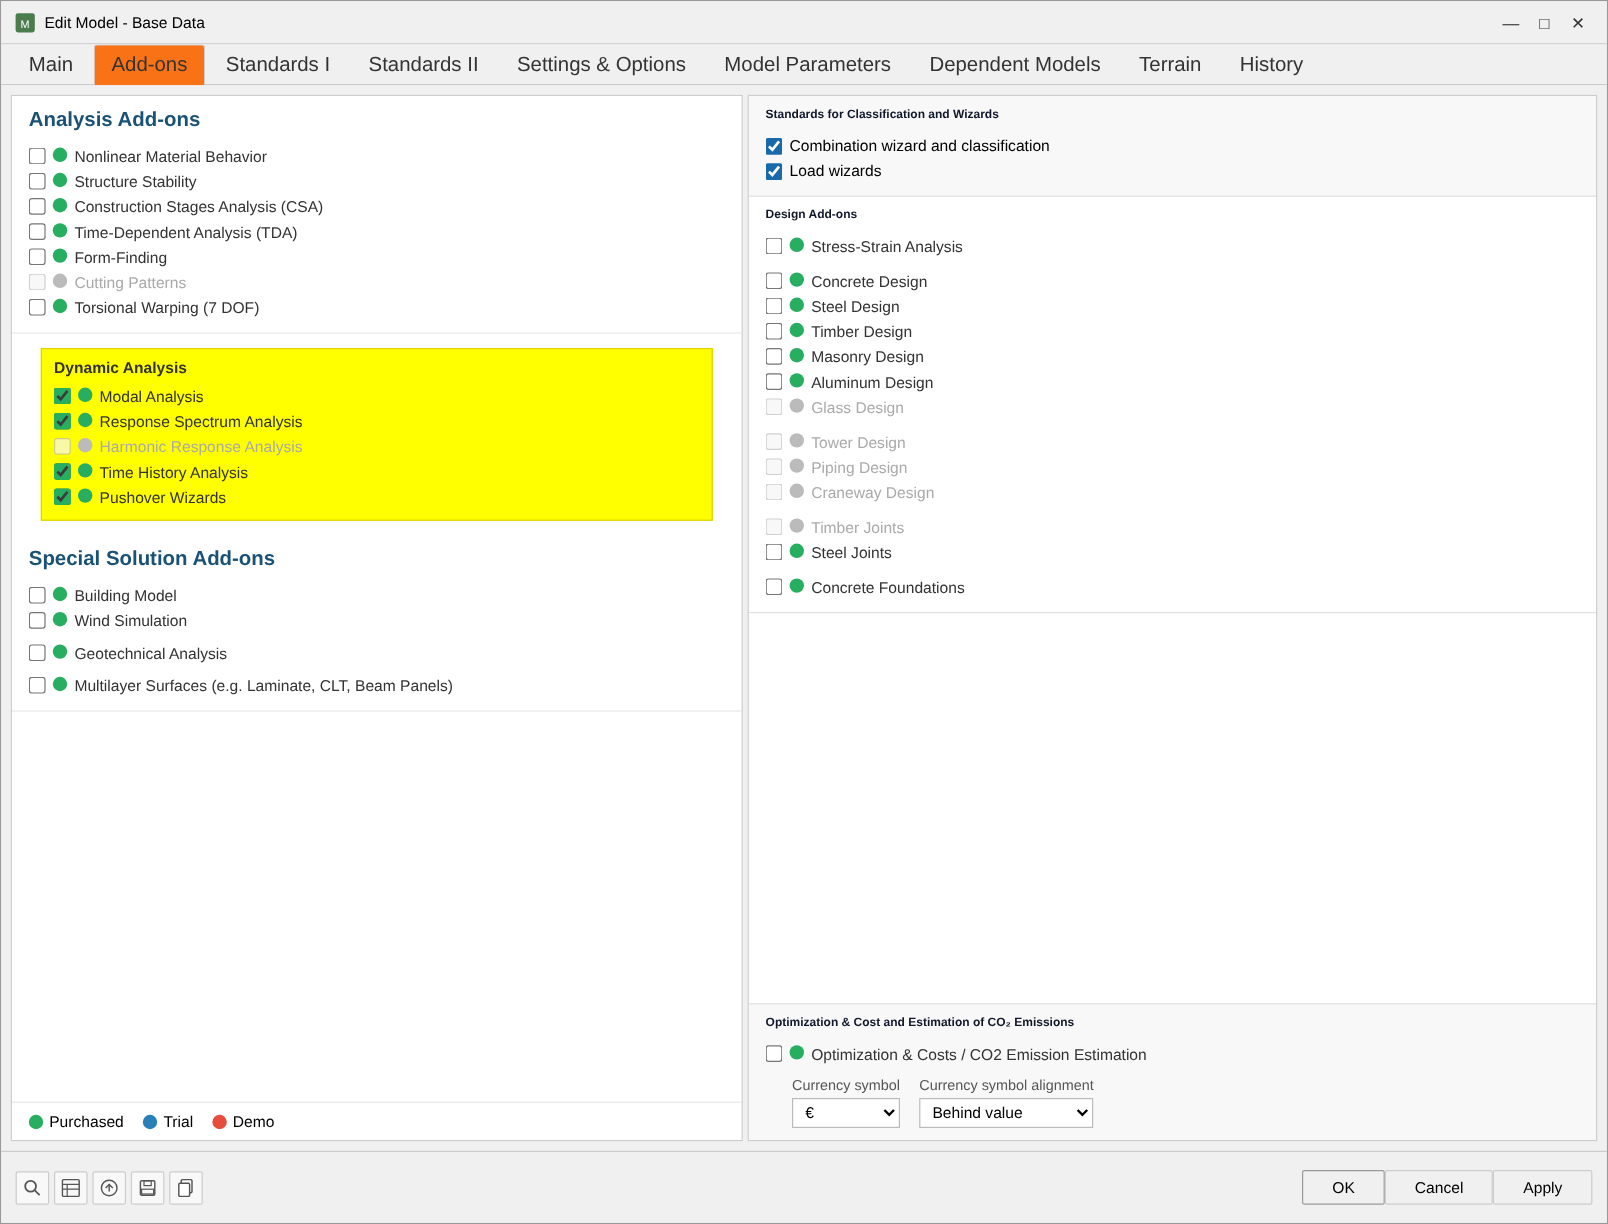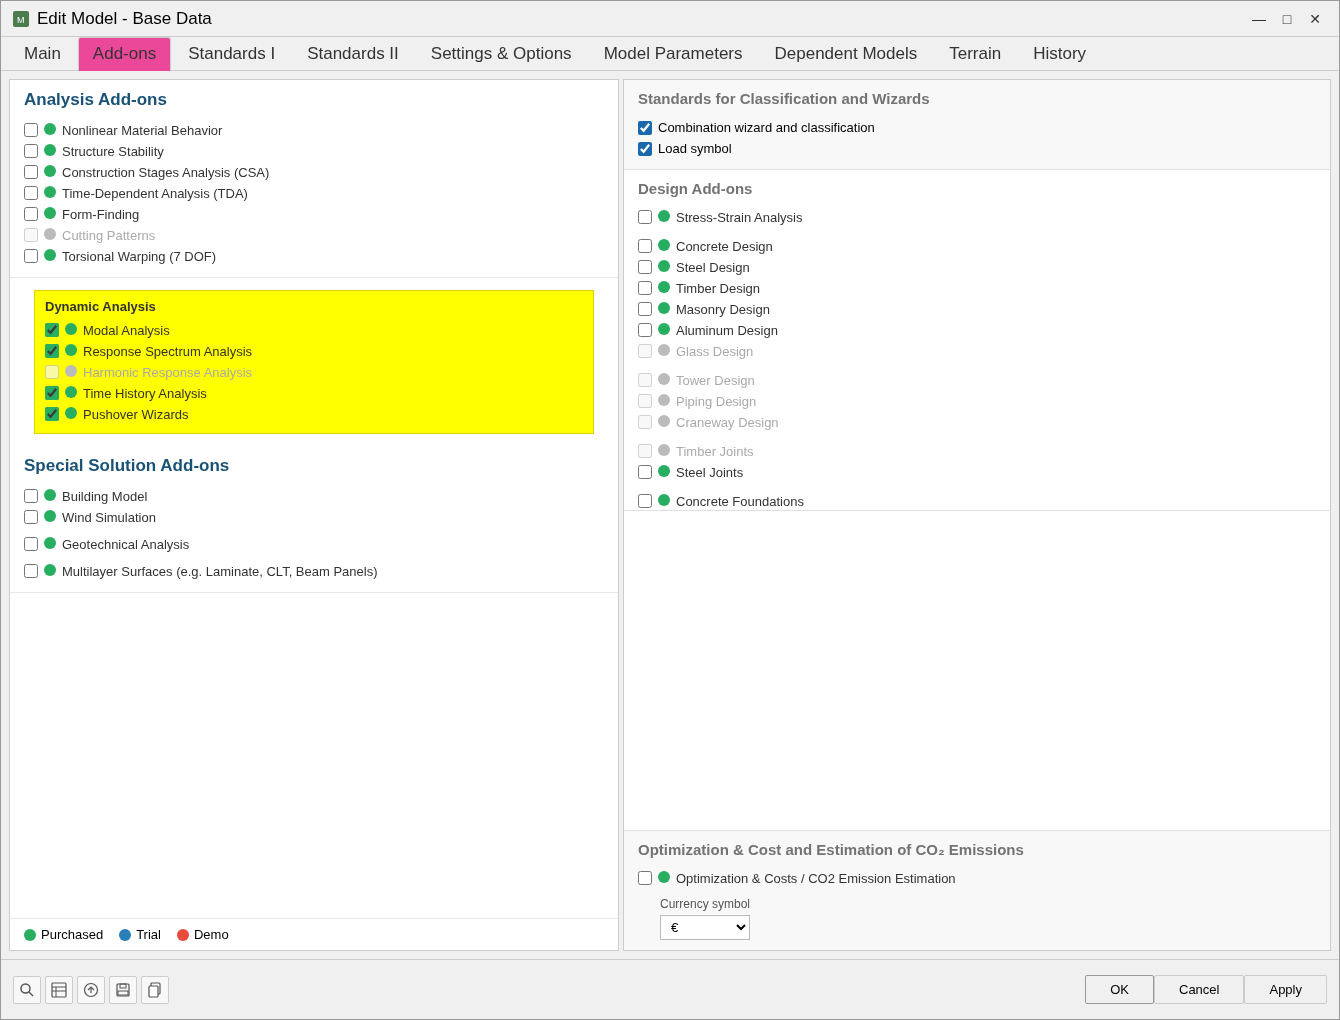--- a/index.html
+++ b/index.html
@@ -36,21 +36,21 @@
     .title-icon {
       width: 16px;
       height: 16px;
       background: #4a7c4e;
       border-radius: 2px;
       display: flex;
       align-items: center;
       justify-content: center;
     }
     .title-text {
-      font-size: 17px;
+      font-size: 13px;
       font-weight: normal;
     }
     .title-controls {
       display: flex;
       gap: 4px;
     }
     .title-btn {
       width: 24px;
       height: 24px;
       border: none;
@@ -76,21 +76,21 @@
       cursor: pointer;
       border: 1px solid transparent;
       border-bottom: none;
       margin-right: 2px;
       background: transparent;
       font-size: 17px;
       color: #333;
       border-radius: 3px 3px 0 0;
     }
     .tab.active {
-      background: #ec4899;
+      background: #f97316;
       border-color: #ccc;
       border-bottom-color: white;
       margin-bottom: -1px;
       padding-bottom: 7px;
     }
 
     .content-area {
       flex: 1;
       display: flex;
       overflow: hidden;
@@ -175,22 +175,22 @@
       border-top: 1px solid #e8e8e8;
     }
     .legend-item {
       display: flex;
       align-items: center;
       gap: 5px;
       font-size: 13px;
     }
     .right-section-title {
       font-weight: bold;
-      color: #737373;
-      font-size: 15px;
+      color: #0f172a;
+      font-size: 10px;
       margin-bottom: 10px;
     }
 
     .standards-section {
       background: #f8f8f8;
       padding: 10px 14px;
       border-bottom: 1px solid #e0e0e0;
     }
     .standards-checked {
       display: flex;
@@ -447,21 +447,21 @@
     <div class="right-panel">
 
       <div class="standards-section">
         <div class="right-section-title">Standards for Classification and Wizards</div>
         <div class="standards-checked">
           <input type="checkbox" checked="" class="checkbox-blue" style="">
           <span>Combination wizard and classification</span>
         </div>
         <div class="standards-checked">
           <input type="checkbox" checked="" class="checkbox-blue" style="">
-          <span>Load symbol</span>
+          <span>Load wizards</span>
         </div>
       </div>
 
       <div class="design-addons-section">
         <div class="right-section-title">Design Add-ons</div>
 
         <div class="checkbox-row">
           <input type="checkbox" style="">
           <span class="dot dot-green"></span>
           <span class="row-label">Stress-Strain Analysis</span>
@@ -544,20 +544,27 @@
         </div>
 
         <div class="currency-row">
           <div class="currency-group">
             <span class="currency-label">Currency symbol</span>
             <select class="currency-select">
               <option>€</option>
               <option>$</option>
               <option>£</option>
               <option>¥</option>
+            </select>
+          </div>
+          <div class="currency-group">
+            <span class="currency-label">Currency symbol alignment</span>
+            <select class="currency-select" style="min-width: 140px;">
+              <option>Behind value</option>
+              <option>Before value</option>
             </select>
           </div>
         </div>
       </div>
 
     </div>
   </div>
 
   <div class="footer">
     <div class="footer-icons">

